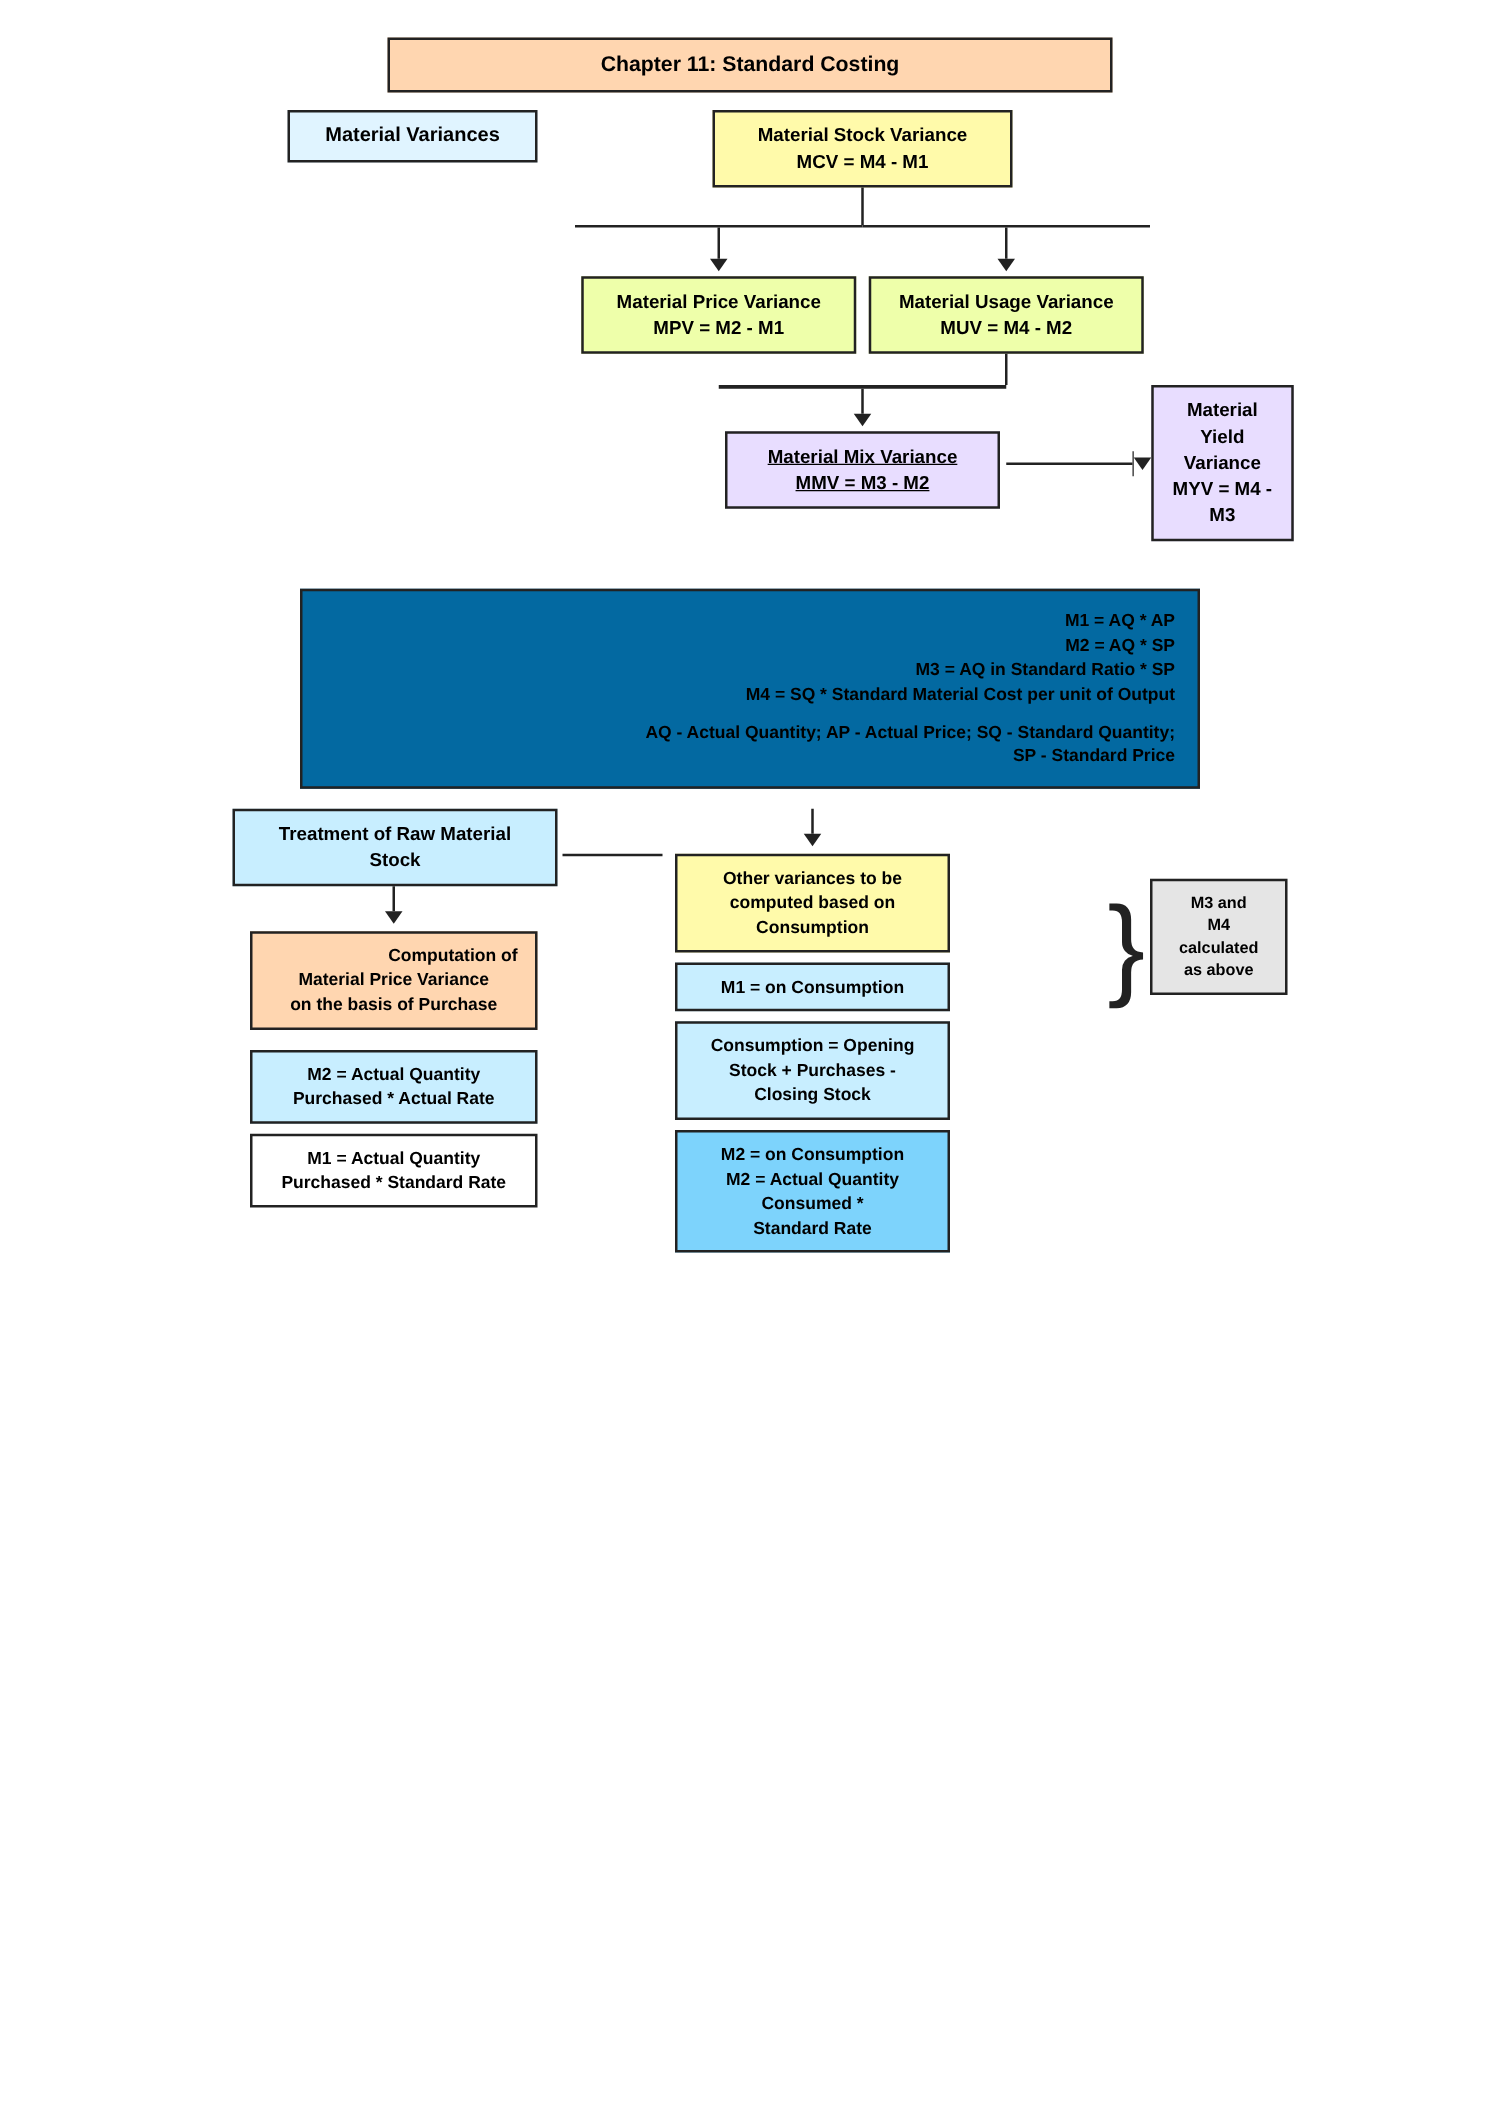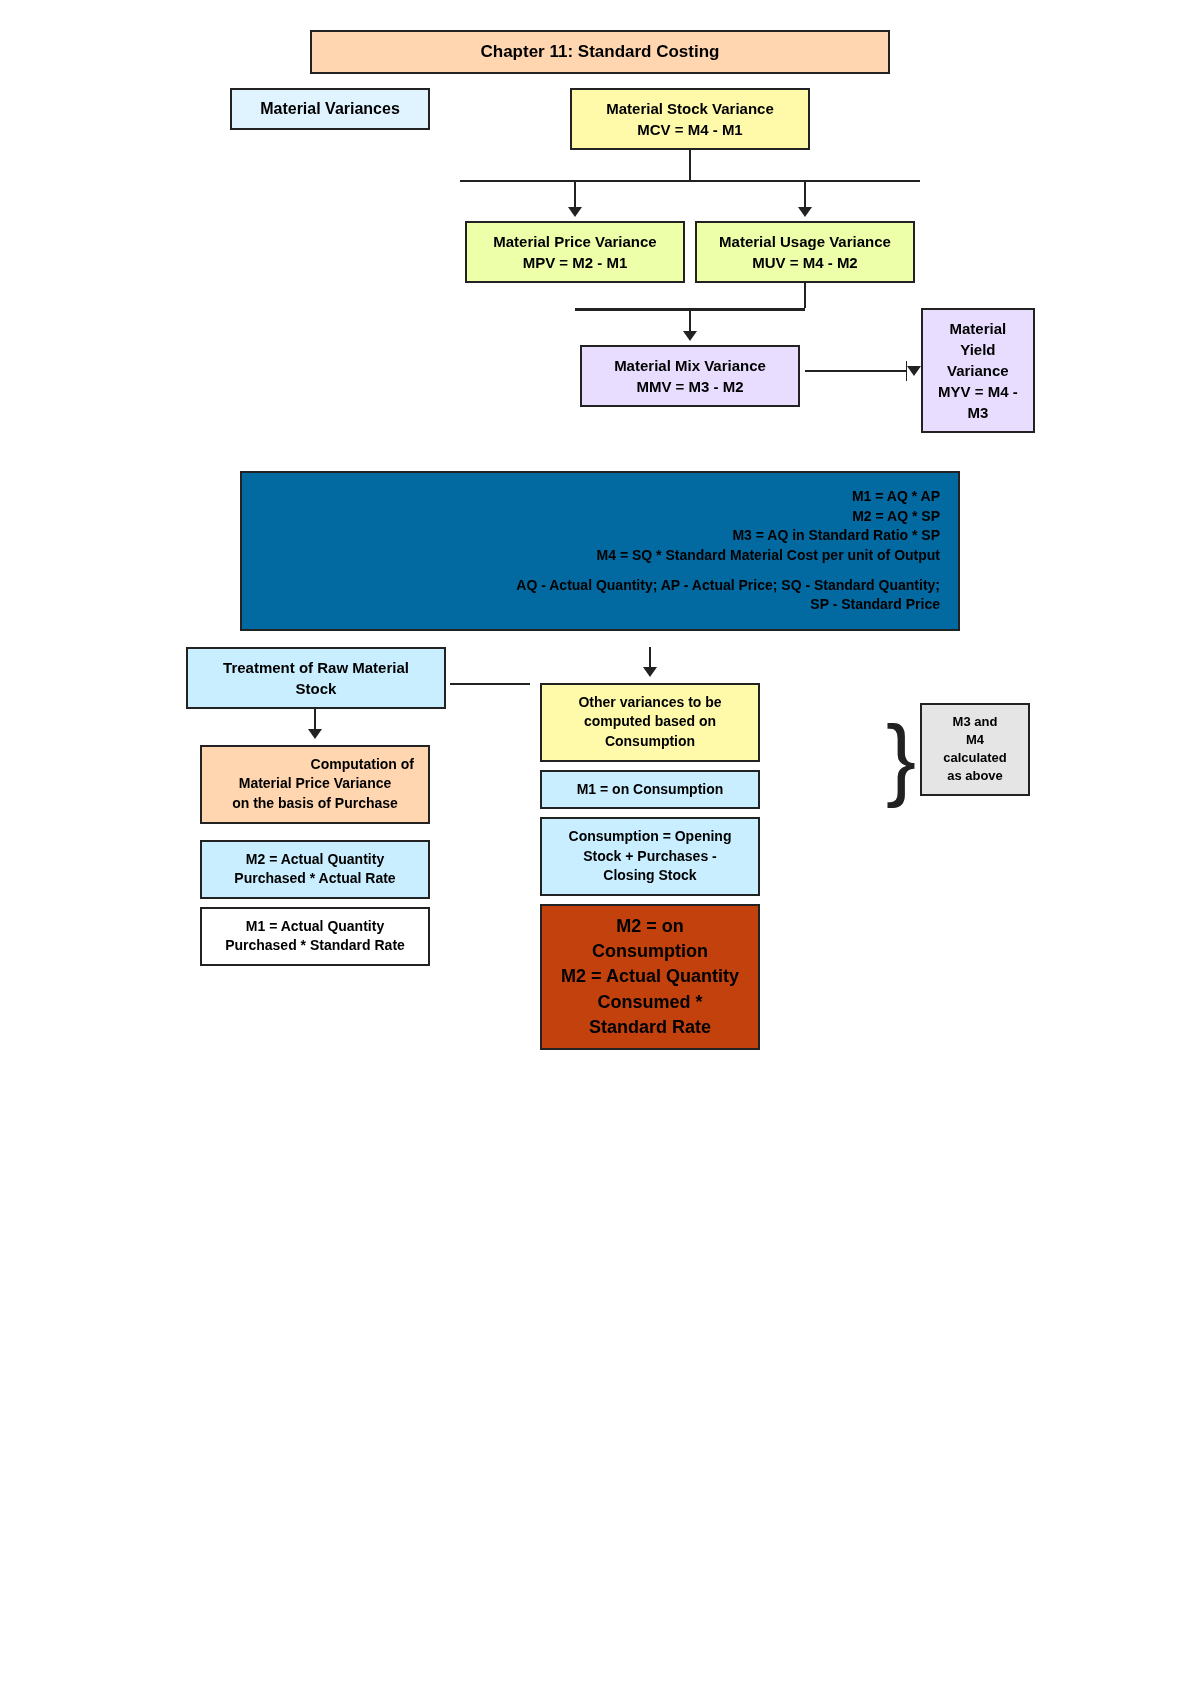--- a/index.html
+++ b/index.html
@@ -110,23 +110,23 @@
       background: #c8eeff;
       width: 220px;
       font-size: 14px;
     }
     .box-consumption-formula {
       background: #c8eeff;
       width: 220px;
       font-size: 14px;
     }
     .box-m2-consumption {
-      background: #c2410c;
-      width: 220px;
-      font-size: 18px;
+      background: #7dd3fc;
+      width: 220px;
+      font-size: 14px;
     }
     .box-m3m4 {
       background: #e5e5e5;
       border: 2px solid #222;
       width: 110px;
       font-size: 13px;
       padding: 8px 10px;
       text-align: center;
     }
 
@@ -204,21 +204,21 @@
           <div class="arrow-down"></div>
           <div class="gap4"></div>
           <div class="box box-muv">
             <div>Material Usage Variance</div>
             <div>MUV = M4 - M2</div>
           </div>
 
           <div class="v-line" style="height:25px;"></div>
 
           <div style="display:flex; flex-direction:row; align-items:flex-start; width:460px; position:relative; margin-left:0;">
-            <div style="display:flex; flex-direction:column; align-items:center; width:230px;">
+            <div style="display:flex; flex-direction:column; align-items:center; width:230px;text-decoration:underline;">
               <div class="h-line" style="width:100%;"></div>
               <div class="v-line" style="height:20px;"></div>
               <div class="arrow-down"></div>
               <div class="gap4"></div>
               <div class="box box-mmv">
                 <div>Material Mix Variance</div>
                 <div>MMV = M3 - M2</div>
               </div>
             </div>
             <div style="display:flex; flex-direction:row; align-items:center; width:230px;">

